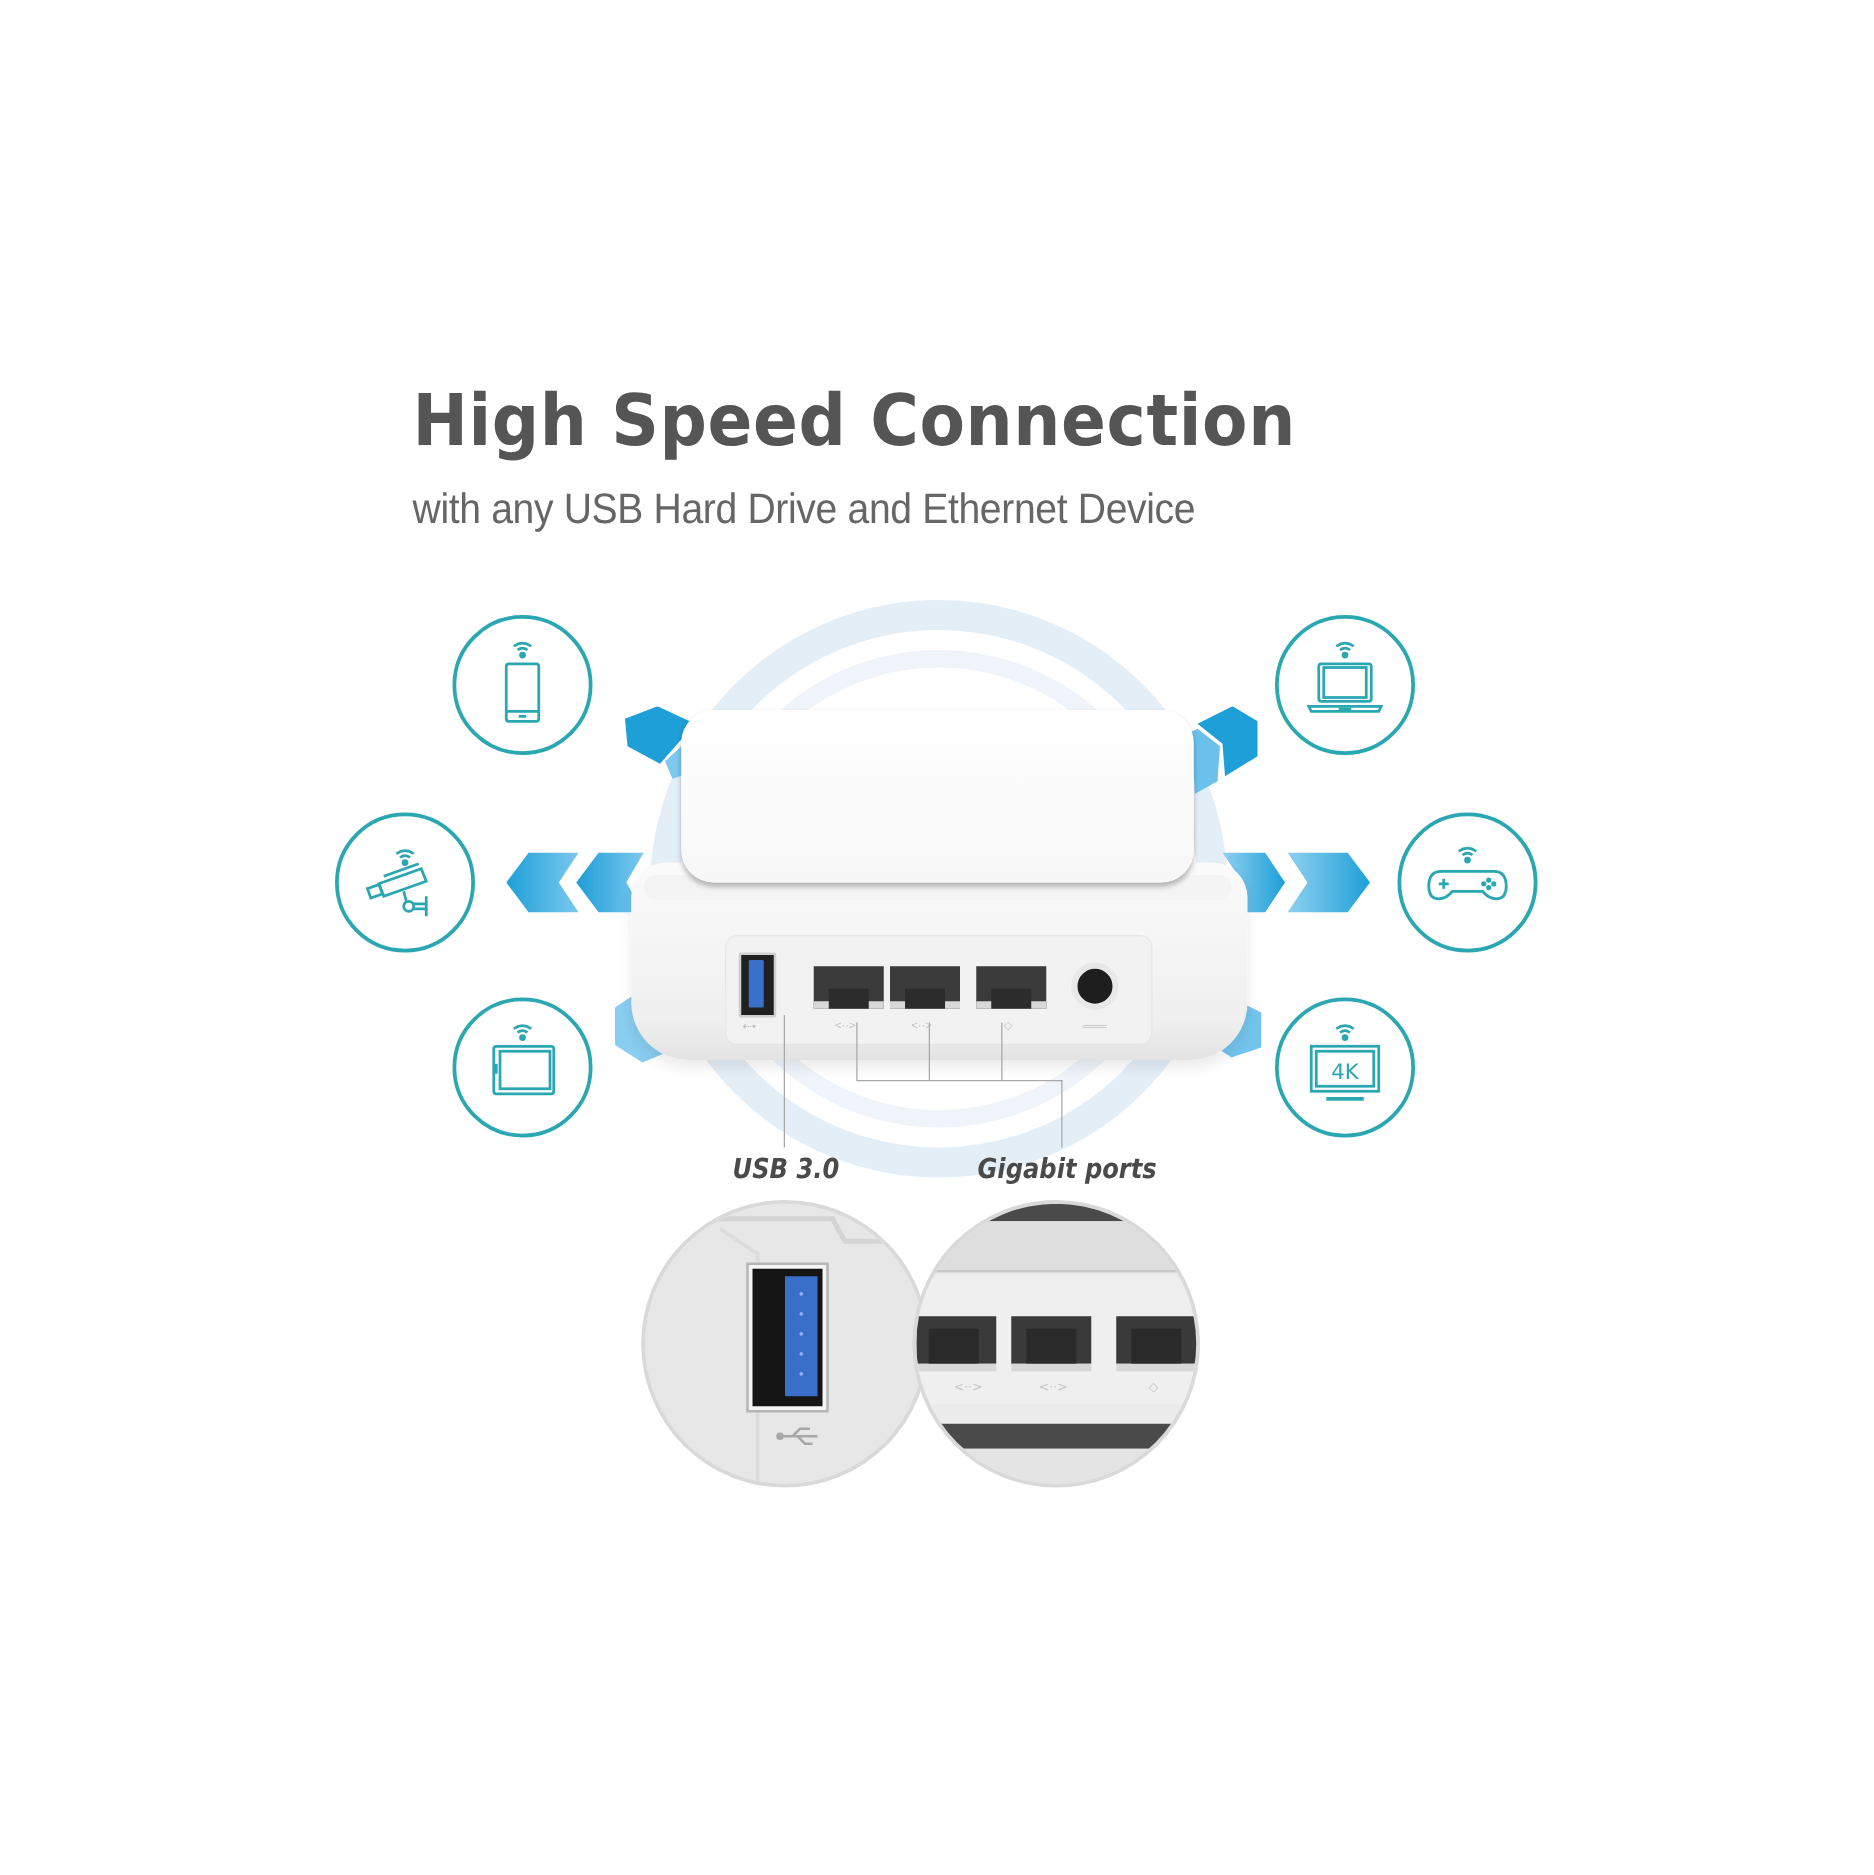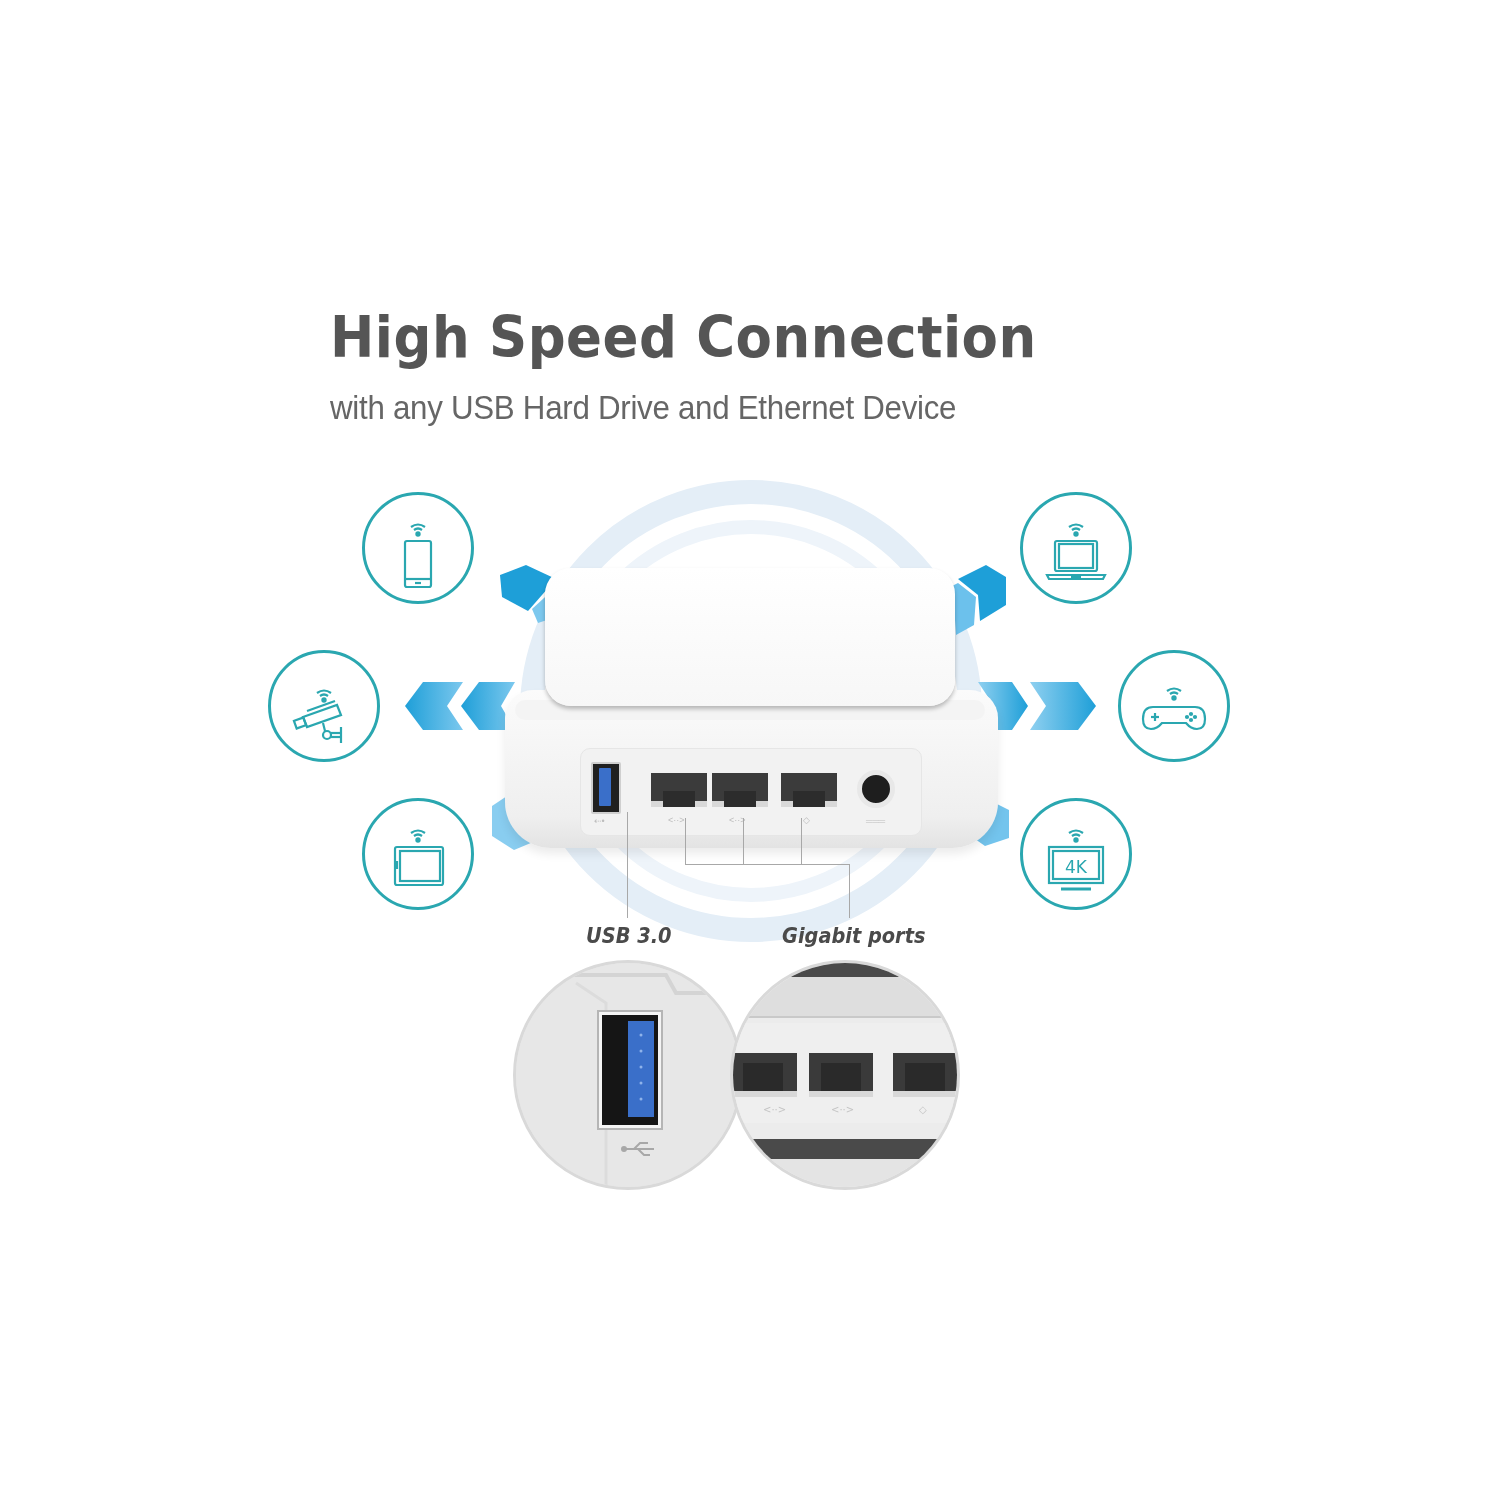--- a/index.html
+++ b/index.html
@@ -3,21 +3,21 @@
 <meta charset="utf-8">
 <style>
   html, body { margin:0; padding:0; background:#ffffff; }
   body { width:1499px; height:1500px; position:relative; overflow:hidden; font-family:"Liberation Sans", sans-serif; }
   .abs { position:absolute; }
   .title { left:330px; top:304px; font-family:"DejaVu Sans", sans-serif; font-weight:bold; font-size:57px; letter-spacing:0.5px; color:#555555; white-space:nowrap; transform:scaleX(0.93); transform-origin:left top; }
   .subtitle { left:330px; top:388px; font-family:"Liberation Sans", sans-serif; font-size:34px; color:#666666; white-space:nowrap; letter-spacing:-0.3px; transform:scaleX(0.92); transform-origin:left top; }
   .halo-ring { left:520px; top:480px; width:462px; height:462px; border-radius:50%; border:24px solid #e4eef7; box-sizing:border-box; }
   .halo-inner { left:560px; top:520px; width:382px; height:382px; border-radius:50%; border:14px solid #eef4fa; box-sizing:border-box; }
 
-  .device-icon { width:112px; height:112px; border-radius:50%; border:3px solid #2aa7b0; box-sizing:border-box; background:#fff; display:flex; align-items:flex-end; justify-content:center; }
+  .device-icon { width:112px; height:112px; border-radius:50%; border:3px solid #2aa7b0; box-sizing:border-box; background:#fff; display:flex; align-items:center; justify-content:center; }
   .device-icon svg { width:86px; height:86px; }
 
   .router-body { left:505px; top:690px; width:493px; height:158px; border-radius:28px 28px 46px 46px; background:linear-gradient(#fbfbfb, #efefef 80%, #e3e3e3); box-shadow:0 6px 10px rgba(0,0,0,0.08); }
   .router-panel { left:580px; top:748px; width:340px; height:86px; border-radius:10px; background:#f2f2f2; border:1px solid #e6e6e6; }
   .router-top { left:545px; top:568px; width:410px; height:138px; border-radius:26px; background:linear-gradient(#ffffff, #f7f7f7); box-shadow:0 3px 4px rgba(0,0,0,0.25); }
   .router-rim { left:515px; top:700px; width:470px; height:20px; border-radius:10px; background:#f4f4f4; }
 
   .usb-port { left:591px; top:762px; width:26px; height:48px; background:#202020; border:2px solid #cfcfcf; border-radius:2px; }
   .usb-port::after { content:""; position:absolute; left:6px; top:4px; width:12px; height:38px; background:#3a6fc9; border-radius:1px; }
   .rj45 { width:56px; height:34px; background:#3b3b3b; box-sizing:border-box; border-bottom:6px solid #d8d8d8; }

